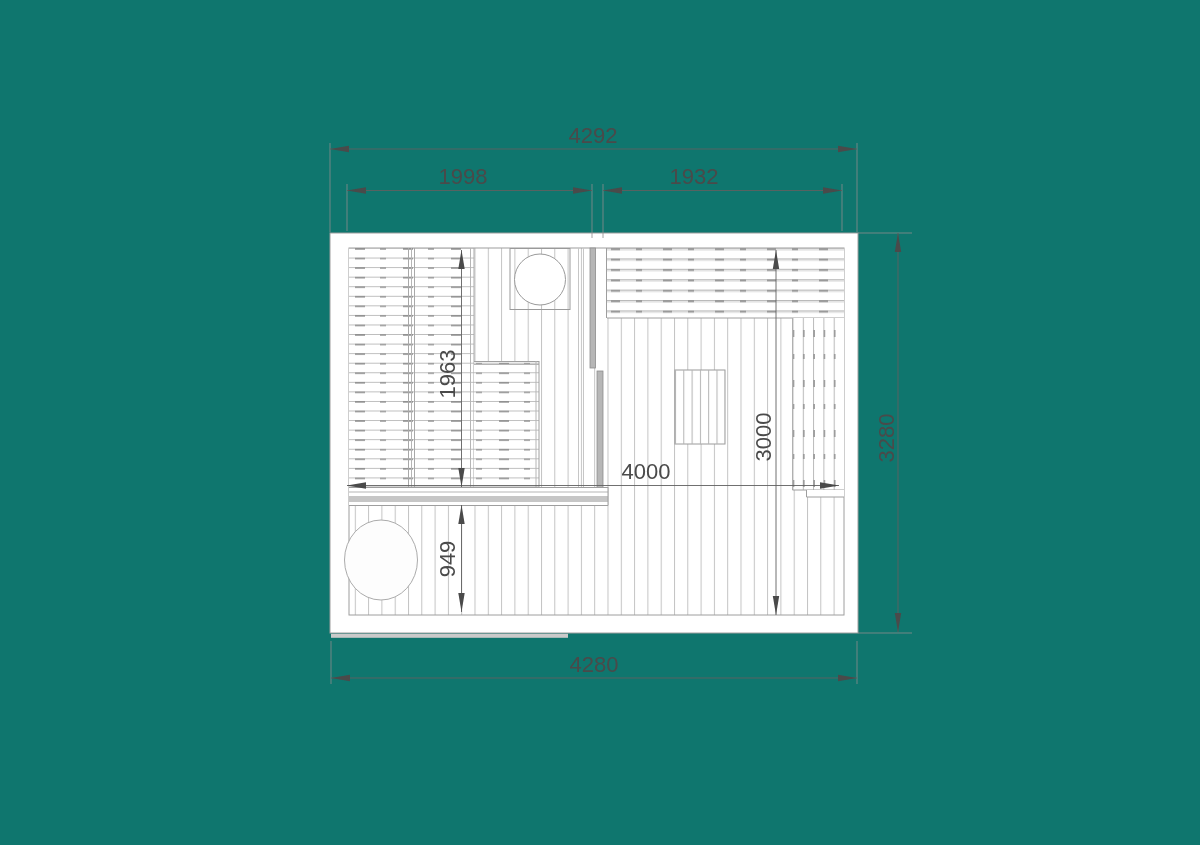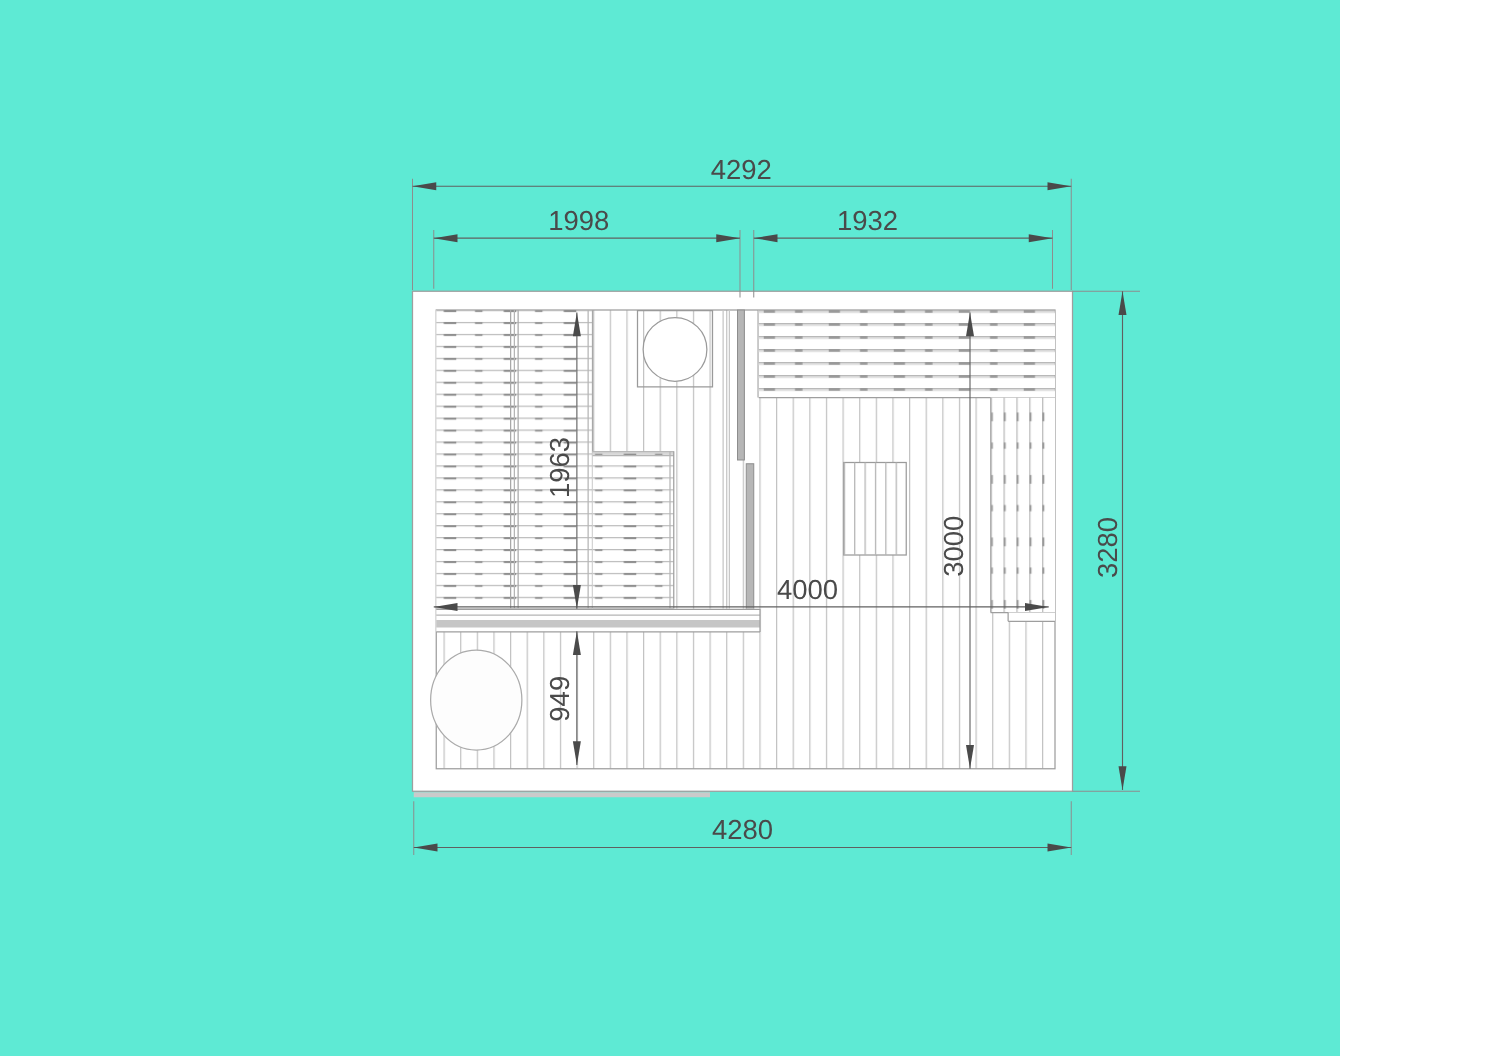--- a/index.html
+++ b/index.html
@@ -1,16 +1,16 @@
 <!DOCTYPE html>
 <html><head>
 <meta charset="utf-8">
 <style>
   html,body{margin:0;padding:0;background:#ffffff;}
-  .canvas{position:relative;width:1072px;height:845px;background:#5eead4;overflow:hidden;
+  .canvas{position:relative;width:1200px;height:845px;background:#0f766e;overflow:hidden;
           font-family:"Liberation Sans",sans-serif;}
   svg text{font-family:"Liberation Sans",sans-serif;font-size:22px;fill:#4a4a4a;}
 </style>
 </head>
 <body>
 
 <div class="canvas">
 <svg width="1200" height="845" viewBox="0 0 1200 845">
 
   <defs>

